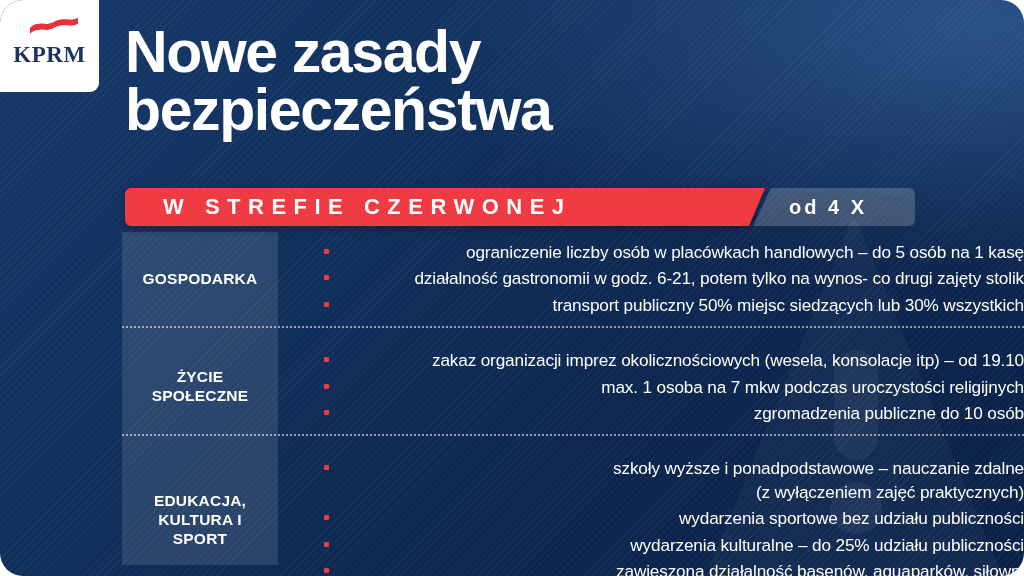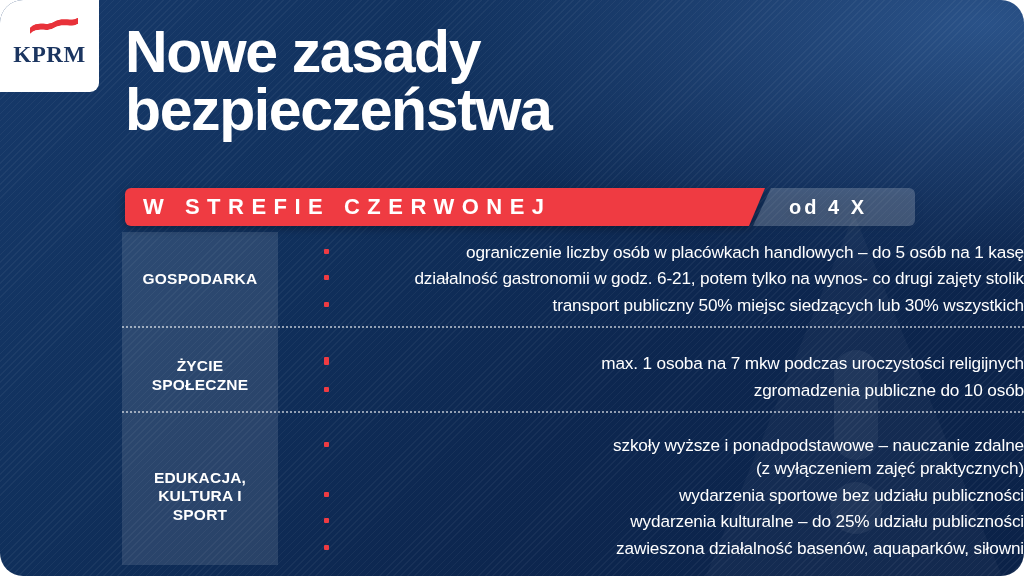--- a/index.html
+++ b/index.html
@@ -63,21 +63,21 @@
     position:absolute;left:125px;top:188px;height:38px;width:790px;z-index:5;
     filter:drop-shadow(0 3px 4px rgba(0,0,0,0.30));
   }
   #banner-red{
     position:absolute;left:0;top:0;height:38px;width:640px;background:#ef3b42;
     border-top-left-radius:6px;border-bottom-left-radius:6px;
     clip-path:polygon(0 0,100% 0,calc(100% - 16px) 100%,0 100%);
     display:flex;align-items:center;
   }
   #banner-red span{
-    padding-left:18px;color:#ffffff;font-weight:700;font-size:22px;letter-spacing:7.5px;
+    padding-left:38px;color:#ffffff;font-weight:700;font-size:22px;letter-spacing:7.5px;
   }
   #banner-grey{
     position:absolute;left:628px;top:0;height:38px;width:162px;
     background:rgba(255,255,255,0.20);
     border-top-right-radius:6px;border-bottom-right-radius:6px;
     clip-path:polygon(18px 0,100% 0,100% 100%,0 100%);
     display:flex;align-items:center;
   }
   #banner-grey span{
     padding-left:36px;color:#ffffff;font-weight:700;font-size:20px;letter-spacing:3px;
@@ -159,21 +159,21 @@
           <div class="item"><span class="bullet"></span><span>ograniczenie liczby osób w placówkach handlowych – do 5 osób na 1 kasę</span></div>
           <div class="item"><span class="bullet"></span><span>działalność gastronomii w godz. 6-21, potem tylko na wynos- co drugi zajęty stolik</span></div>
           <div class="item"><span class="bullet"></span><span>transport publiczny 50% miejsc siedzących lub 30% wszystkich</span></div>
         </div>
       </div>
       <div class="sep"></div>
       <div class="row">
         <div class="cat" style="white-space: pre-line;">ŻYCIE
 SPOŁECZNE</div>
         <div class="items">
-          <div class="item"><span class="bullet"></span></div>
+          <div class="item"><span class="bullet"></span><span>zakaz organizacji imprez okolicznościowych (wesela, konsolacje itp) – od 19.10</span></div>
           <div class="item"><span class="bullet"></span><span>max. 1 osoba na 7 mkw podczas uroczystości religijnych</span></div>
           <div class="item"><span class="bullet"></span><span>zgromadzenia publiczne do 10 osób</span></div>
         </div>
       </div>
       <div class="sep"></div>
       <div class="row">
         <div class="cat" style="white-space: pre-line;">EDUKACJA,
 KULTURA I SPORT</div>
         <div class="items">
           <div class="item"><span class="bullet"></span><span>szkoły wyższe i ponadpodstawowe – nauczanie zdalne

